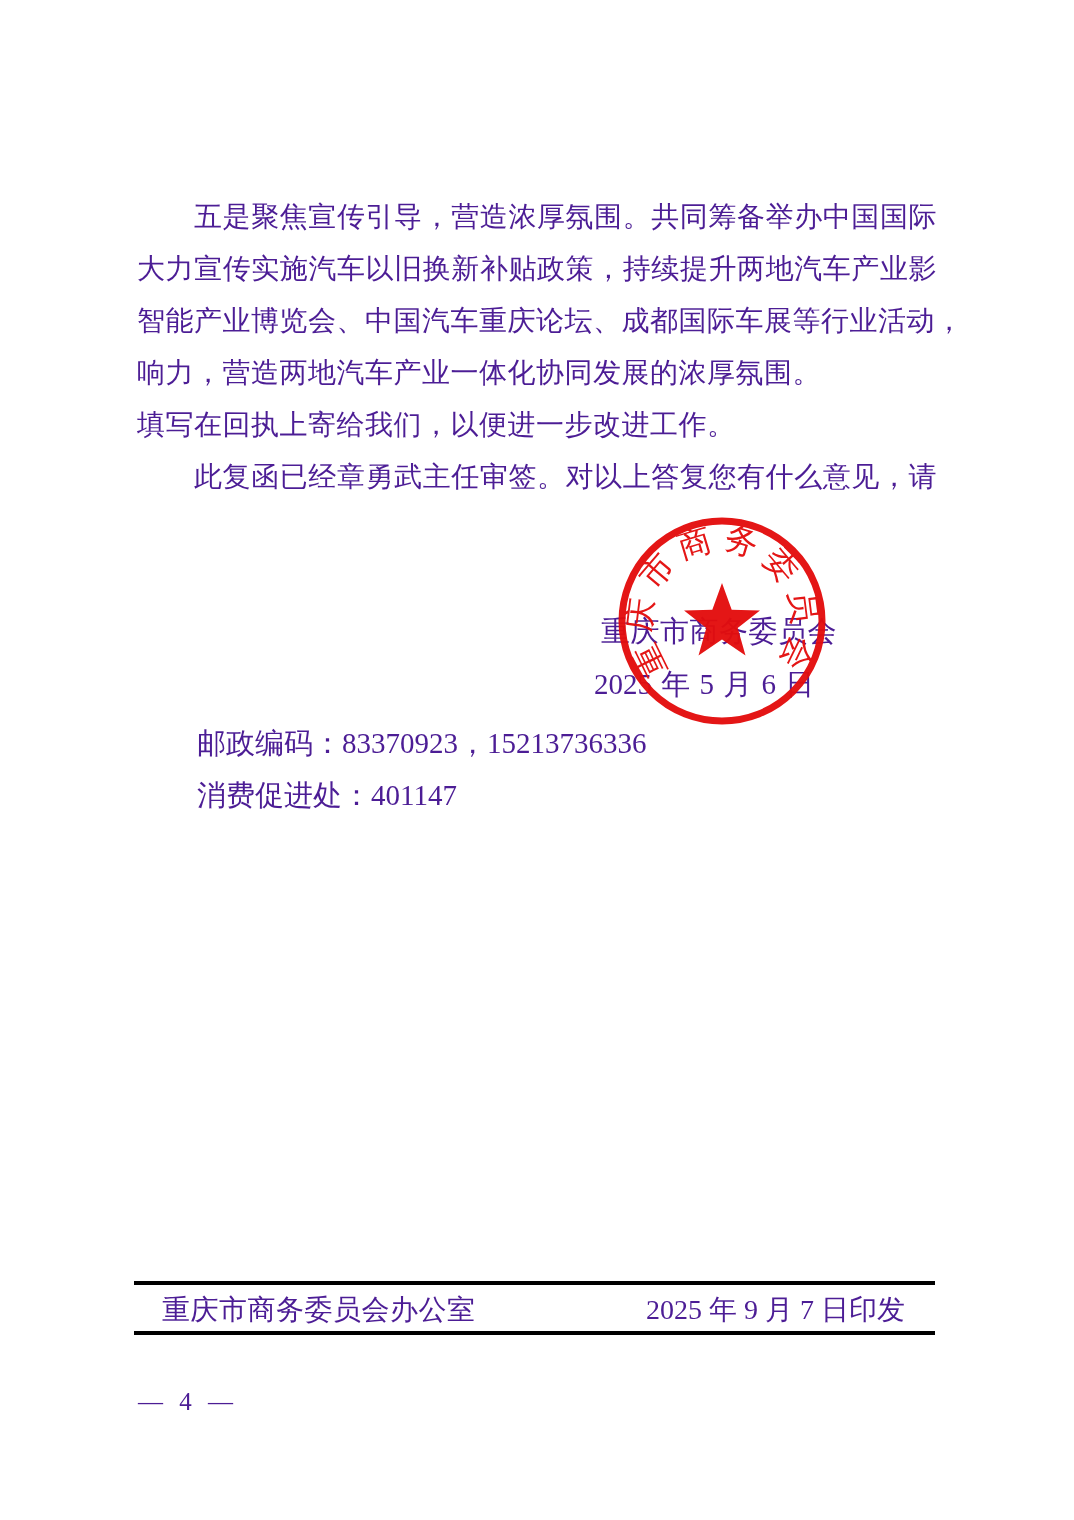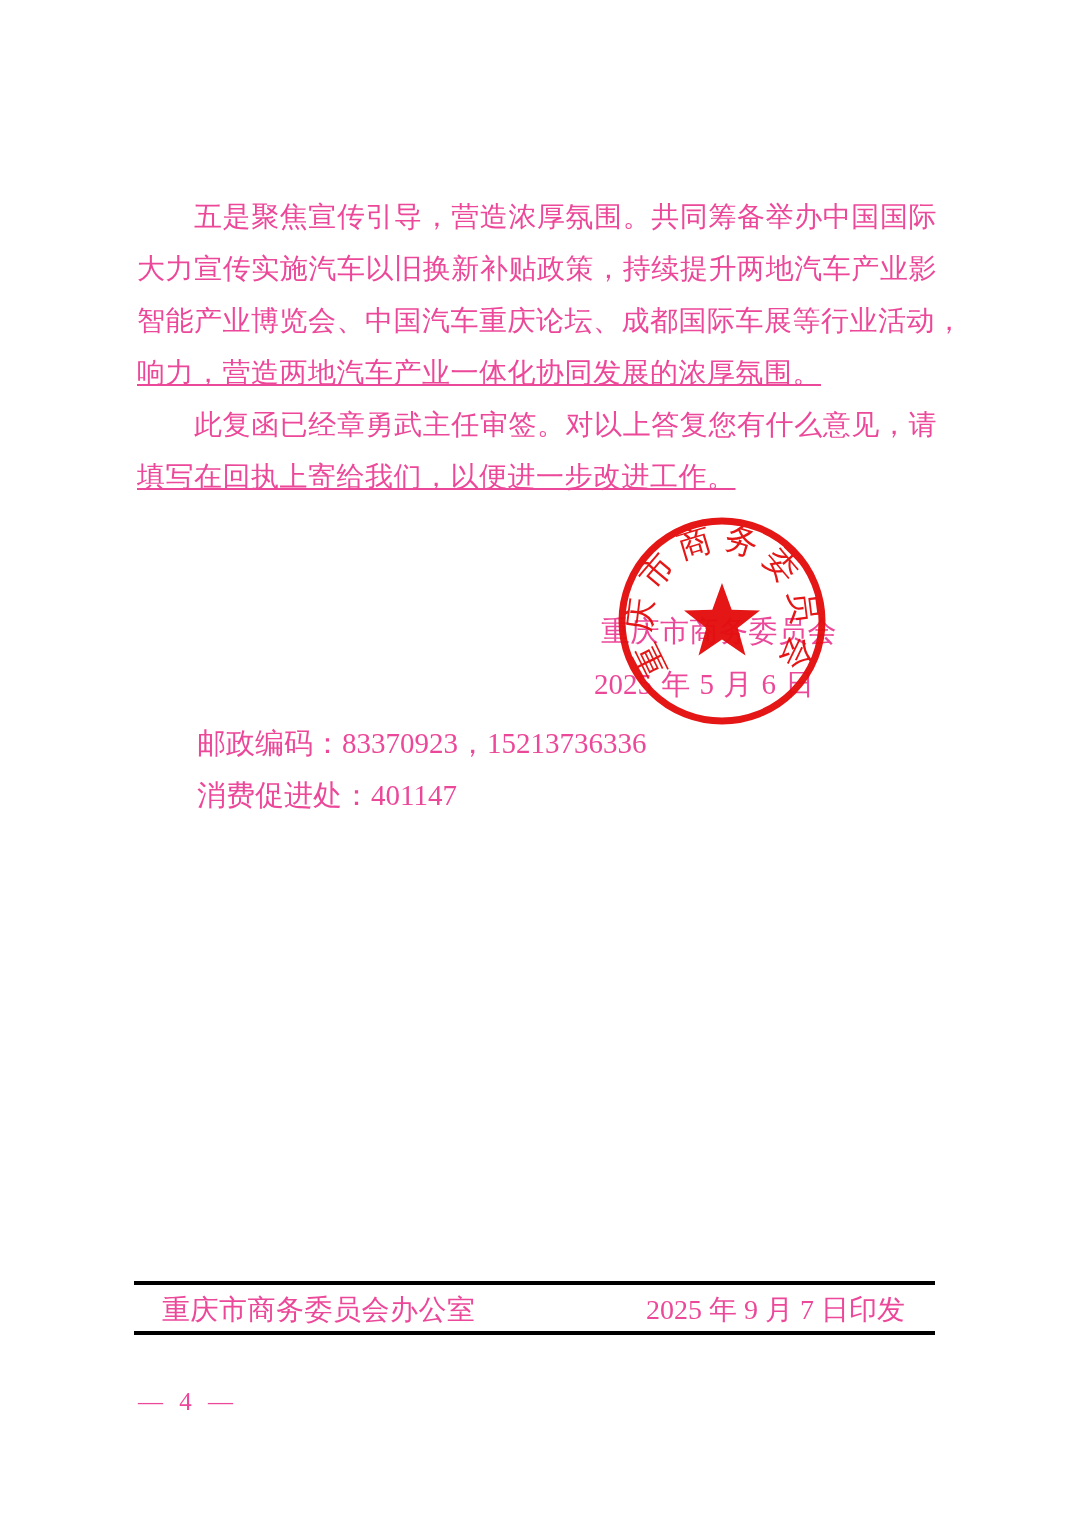--- a/index.html
+++ b/index.html
@@ -7,40 +7,40 @@
     padding: 0;
     background: #ffffff;
   }
   .page {
     position: relative;
     width: 1074px;
     height: 1520px;
     background: #ffffff;
     overflow: hidden;
     font-family: "Liberation Serif", "DejaVu Serif", serif;
-    color: #ec4899;
+    color: #4c1d95;
   }
   
   .body-text {
     position: absolute;
     left: 137px;
     top: 191px;
     width: 800px;
     font-size: 28px;
     line-height: 52px;
     letter-spacing: 0.5px;
   }
   .line {
     height: 52px;
     white-space: nowrap;
     text-align: justify;
     text-align-last: justify;
   }
   .line.indent { padding-left: 57px; }
-  .line.last   { text-align: right; text-align-last: left; text-decoration: underline; }
+  .line.last   { text-align: right; text-align-last: left; }
   
   .sig-org {
     position: absolute;
     left: 601px;
     top: 612px;
     font-size: 29px;
     letter-spacing: 0.5px;
     white-space: nowrap;
     z-index: 1;
   }
@@ -121,22 +121,22 @@
 </head>
 <body>
 
 <div class="page">
 
   <main class="body-text">
     <div class="line indent">五是聚焦宣传引导，营造浓厚氛围。共同筹备举办中国国际</div>
     <div class="line">大力宣传实施汽车以旧换新补贴政策，持续提升两地汽车产业影</div>
     <div class="line">智能产业博览会、中国汽车重庆论坛、成都国际车展等行业活动，</div>
     <div class="line last">响力，营造两地汽车产业一体化协同发展的浓厚氛围。</div>
+    <div class="line last">填写在回执上寄给我们，以便进一步改进工作。</div>
     <div class="line indent">此复函已经章勇武主任审签。对以上答复您有什么意见，请</div>
-    <div class="line last">填写在回执上寄给我们，以便进一步改进工作。</div>
   </main>
 
   <div class="sig-org">重庆市商务委员会</div>
   <div class="sig-date">2025 年 5 月 6 日</div>
 
   <svg class="seal" viewBox="0 0 212 212" aria-hidden="true">
     <circle cx="106" cy="106" r="100" fill="none" stroke="#e30d0d" stroke-width="7"></circle>
     <polygon fill="#e30d0d" points="106,68 115.7,94.7 144,95.6 121.7,113.1 129.5,140.4 106,124.5 82.5,140.4 90.3,113.1 68,95.6 96.3,94.7"></polygon>
     <defs>
       <path id="seal-arc" d="M 55.8 156.2 A 71 71 0 1 1 156.2 156.2" fill="none"></path>

